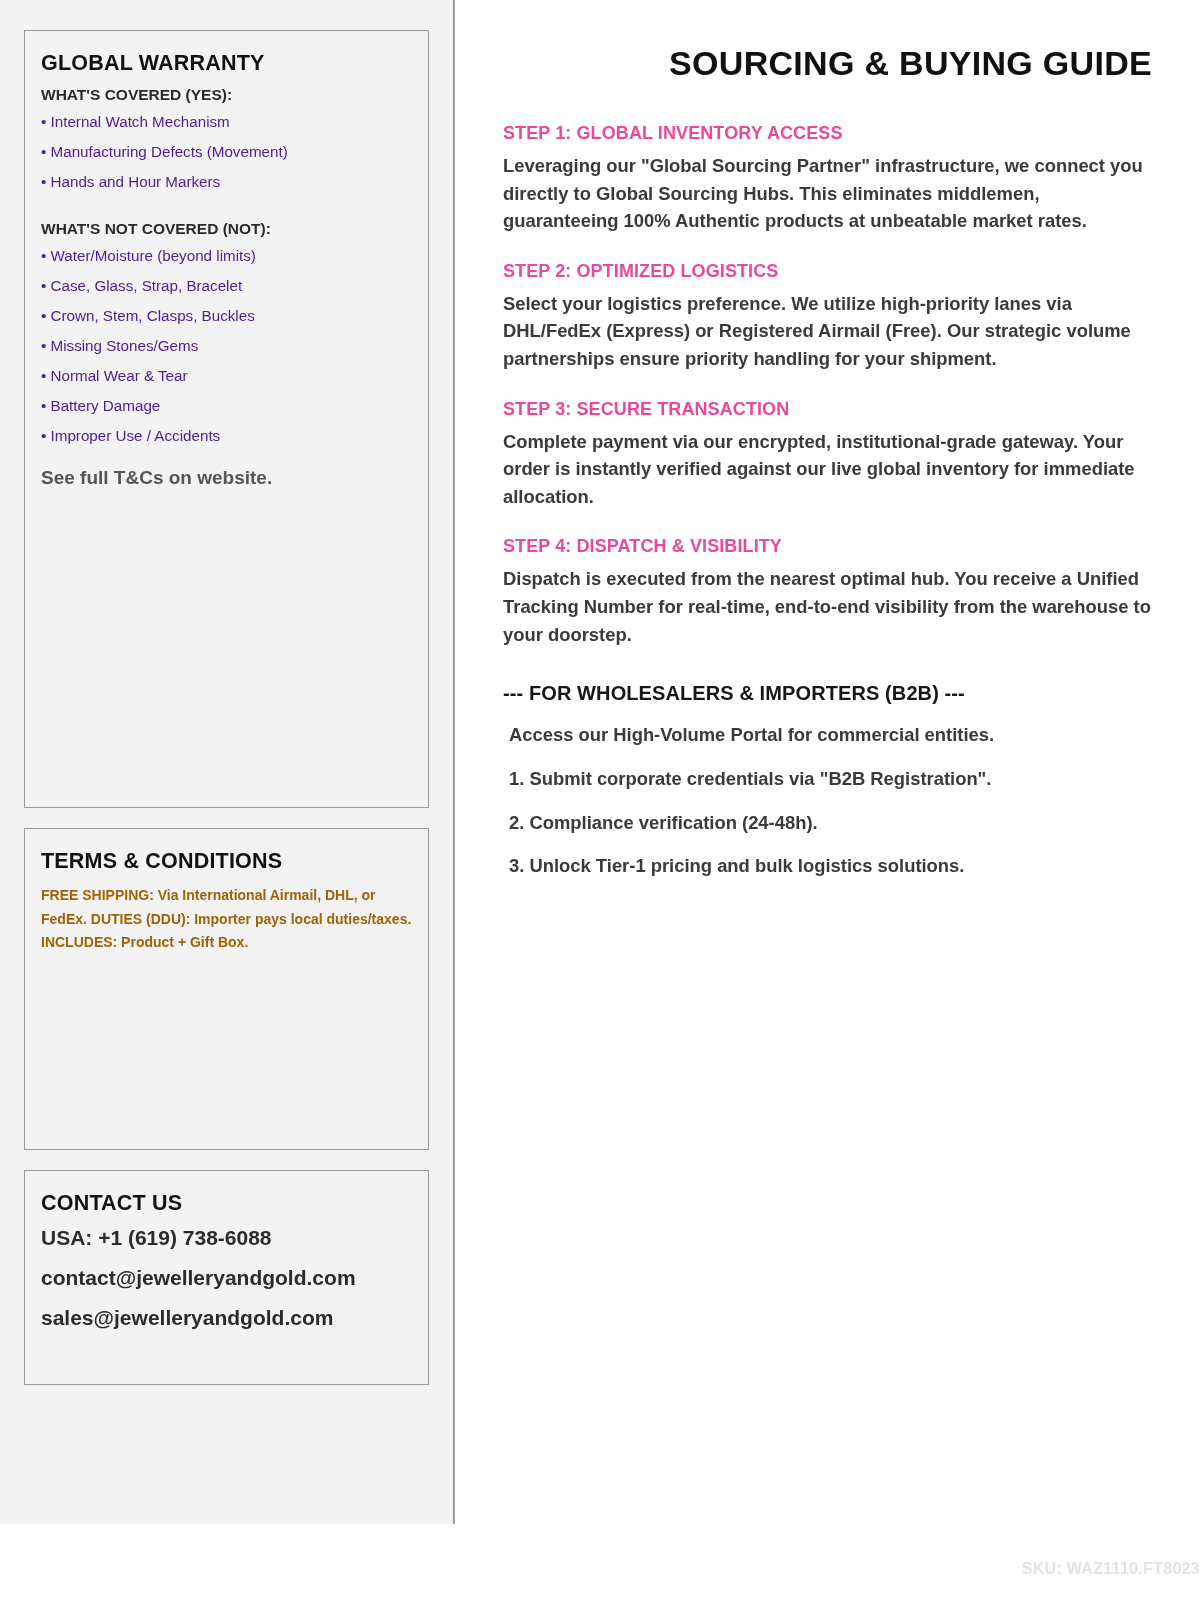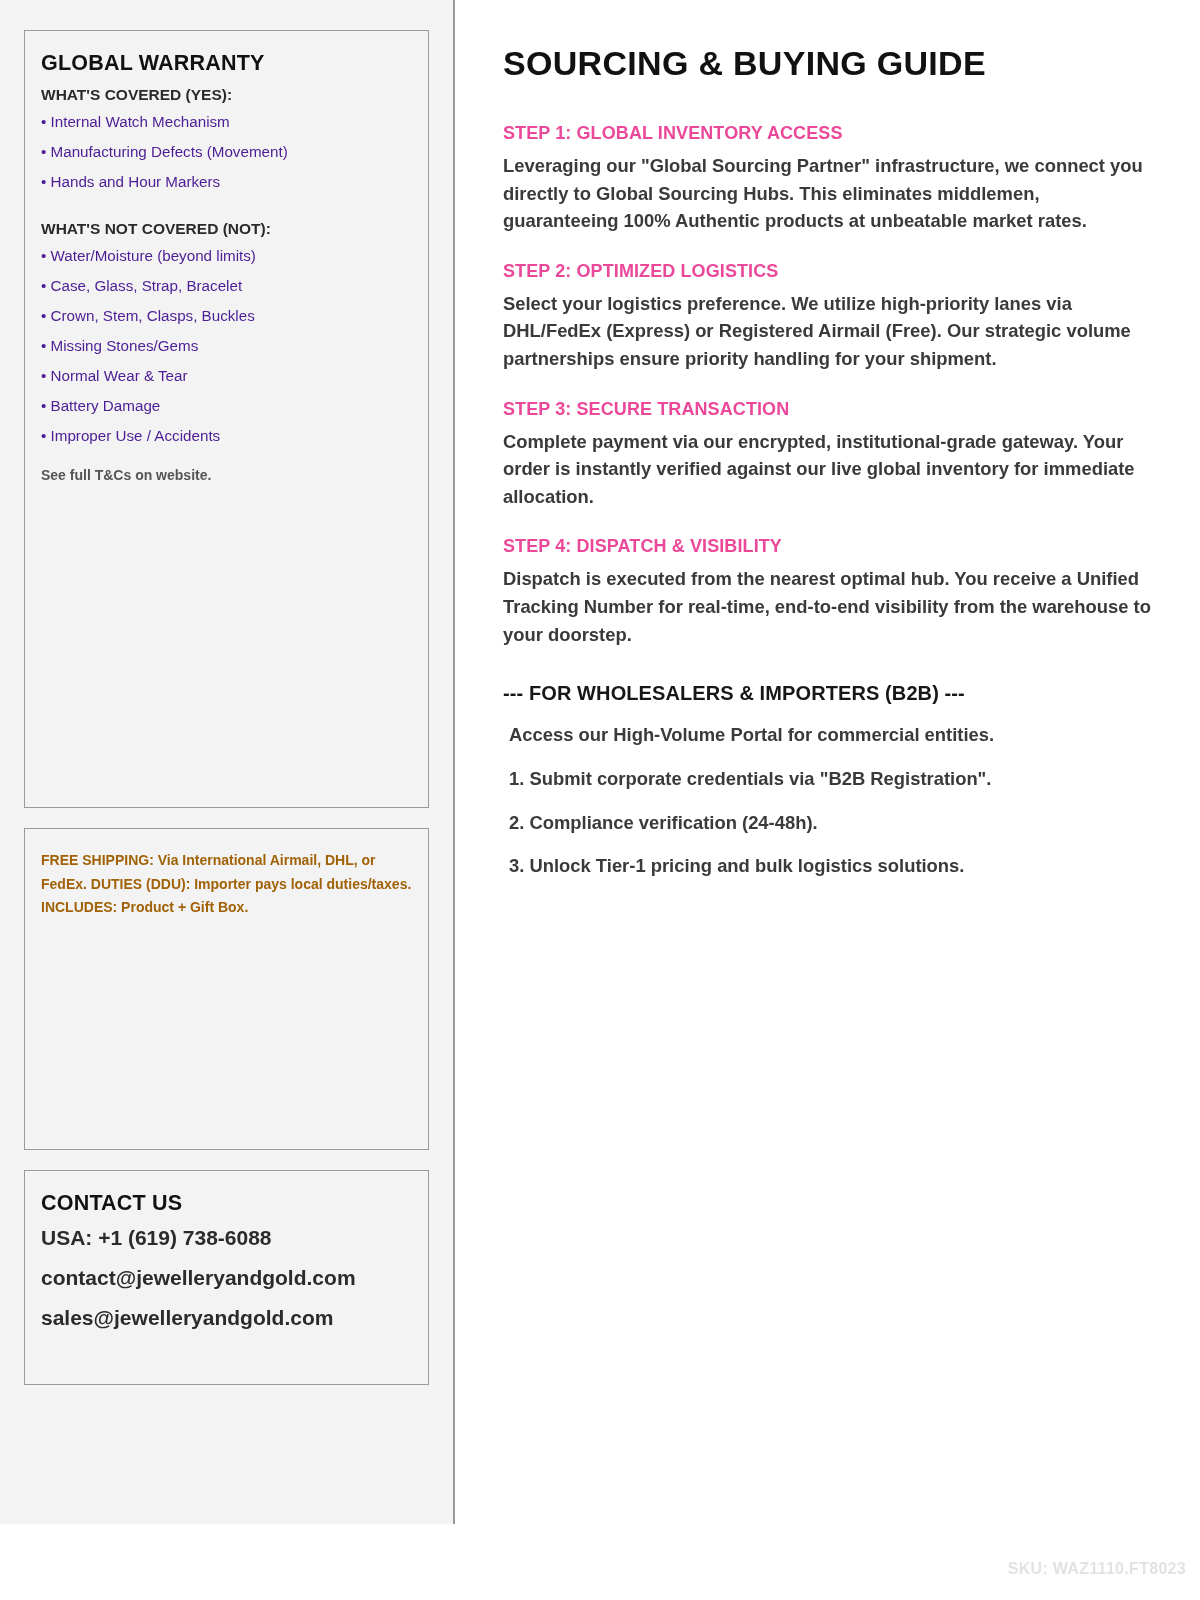--- a/index.html
+++ b/index.html
@@ -54,21 +54,21 @@
   }
   .bullet {
     font-size: 15.2px;
     font-weight: 400;
     color: #4c1d95;
     margin: 0 0 11px 0;
     line-height: 1.25;
   }
   .spacer-block { height: 18px; }
   .note-line {
-    font-size: 14px;
+    font-size: 19px;
     font-weight: 700;
     color: #555555;
     margin-top: 22px;
   }
   .warranty-card { min-height: 778px; }
   .terms-body {
     font-size: 14px;
     font-weight: 700;
     color: #a16207;
     line-height: 1.68;
@@ -87,21 +87,21 @@
   
   .right-col {
     width: 745px;
     height: 1600px;
     padding: 44px 48px 0 48px;
     position: relative;
   }
   .guide-title {
     font-size: 34px;
     font-weight: 700;
-    text-align: left;
+    text-align: right;
     letter-spacing: 0.3px;
     color: #111111;
     margin: 0 0 40px 0;
   }
   .step {
     margin-bottom: 26px;
   }
   .step-head {
     font-size: 18px;
     font-weight: 700;
@@ -132,21 +132,21 @@
   }
   .b2b-note {
     font-size: 18.4px;
     font-weight: 700;
     color: #3a3a3a;
     line-height: 1.5;
     margin: 26px 0 0 0;
   }
   .sku {
     position: absolute;
-    right: 14px;
+    right: 0px;
     bottom: 22px;
     font-size: 16px;
     font-weight: 700;
     color: #e2e2e2;
     letter-spacing: 0.3px;
     white-space: nowrap;
   }
 </style>
 </head>
 <body>
@@ -171,20 +171,21 @@
       <div class="bullet">• Crown, Stem, Clasps, Buckles</div>
       <div class="bullet">• Missing Stones/Gems</div>
       <div class="bullet">• Normal Wear &amp; Tear</div>
       <div class="bullet">• Battery Damage</div>
       <div class="bullet">• Improper Use / Accidents</div>
 
       <div class="note-line">See full T&amp;Cs on website.</div>
     </div>
 
     <div class="card terms-card">
+      <div class="card-title">TERMS &amp; CONDITIONS</div>
       <p class="terms-body">FREE SHIPPING: Via International Airmail, DHL, or FedEx.  DUTIES (DDU): Importer pays local duties/taxes.  INCLUDES: Product + Gift Box.</p>
     </div>
 
     <div class="card contact-card">
       <div class="card-title">CONTACT US</div>
       <div class="contact-line">USA: +1 (619) 738-6088</div>
       <div class="contact-line">contact@jewelleryandgold.com</div>
       <div class="contact-line">sales@jewelleryandgold.com</div>
     </div>
 

